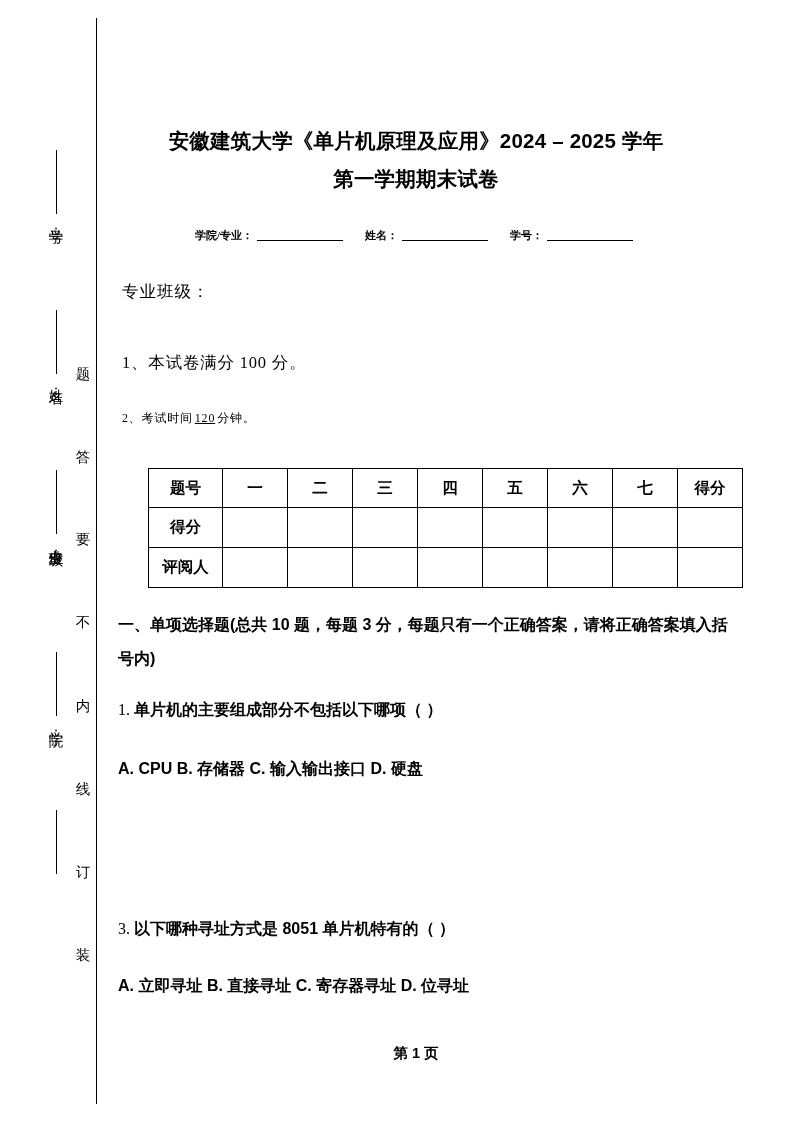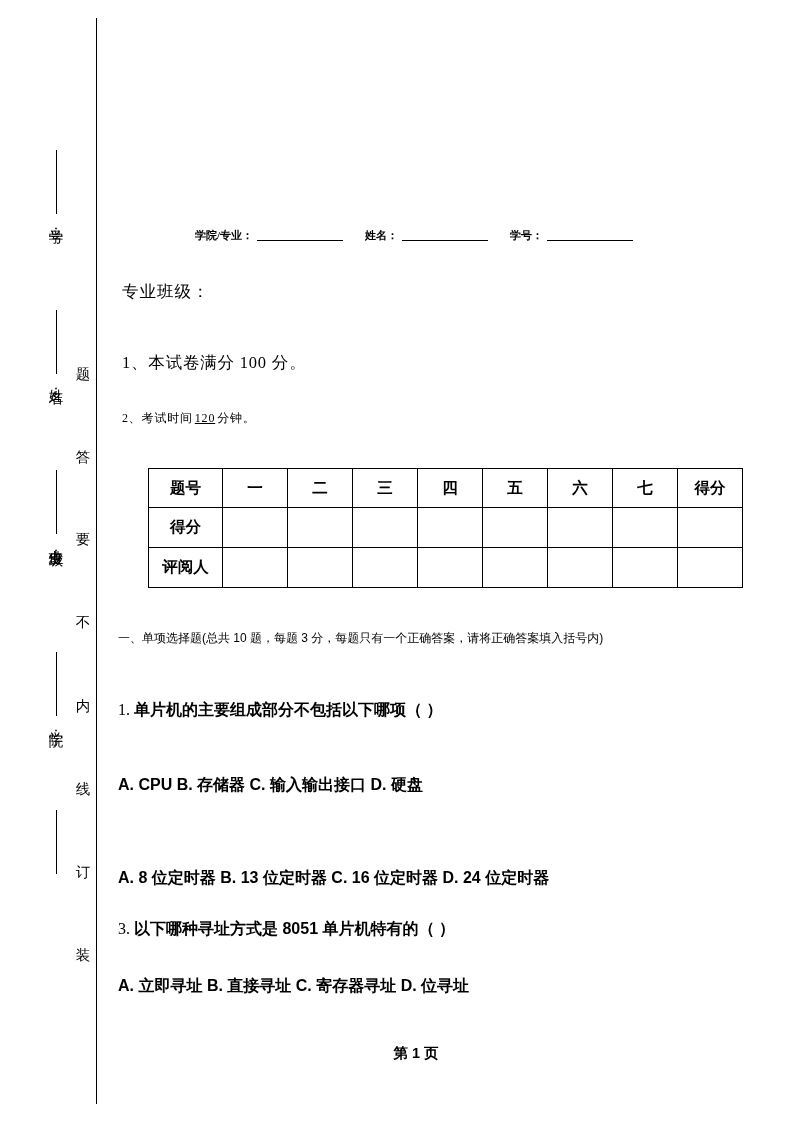--- a/index.html
+++ b/index.html
@@ -171,23 +171,23 @@
   .score-table tr { height: 40px; }
   .score-table tr.row-head { height: 39px; }
 
   
   .sec-head {
     position: absolute;
     left: 8px;
     top: 608px;
     width: 615px;
     font-family: "Liberation Sans", "DejaVu Sans", sans-serif;
-    font-weight: normal;
-    font-size: 12px;
-    line-height: 60px;
+    font-weight: bold;
+    font-size: 16px;
+    line-height: 34px;
   }
 
   .q {
     position: absolute;
     left: 8px;
     width: 640px;
     font-size: 16px;
     white-space: nowrap;
   }
   .q-stem {
@@ -197,21 +197,21 @@
   .q-num {
     font-family: "Liberation Serif", "DejaVu Serif", serif;
     font-weight: normal;
   }
   .q-opts {
     font-family: "Liberation Sans", "DejaVu Sans", sans-serif;
     font-weight: bold;
   }
 
   .q1s { top: 700px; }
-  .q1o { top: 759px; margin-top: 16px; }
+  .q1o { top: 759px; }
   .q2s { top: 811px; }
   .q2o { top: 868px; }
   .q3s { top: 919px; }
   .q3o { top: 976px; }
 
   .footer {
     position: absolute;
     left: 12px;
     top: 1044px;
     width: 588px;
@@ -247,20 +247,24 @@
     <div class="seal-char" style="top:249px;">不</div>
     <div class="seal-char" style="top:332px;">内</div>
     <div class="seal-char" style="top:415px;">线</div>
     <div class="seal-char" style="top:498px;">订</div>
     <div class="seal-char" style="top:581px;">装</div>
   </div>
 </div>
 
 <div class="sheet">
 
+  <div class="title">
+    <span>安徽建筑大学《单片机原理及应用》2024 – 2025  学年</span>
+    <span class="line2">第一学期期末试卷</span>
+  </div>
 
   <div class="idline">
     <span>学院/专业：</span><span class="blank"></span><span class="gap"></span><span>姓名：</span><span class="blank"></span><span class="gap"></span><span>学号：</span><span class="blank"></span>
   </div>
 
   <div class="notice-head">专业班级：</div>
   <div class="notice-1">1、本试卷满分 100 分。</div>
   <div class="notice-2">
     <span>2、考试时间</span><span class="uline">120</span><span>分钟。</span>
   </div>
@@ -306,21 +310,20 @@
   <div class="sec-head">
     <span>一、</span><span>单项选择题(总共 10 题，每题 3 分，每题只有一个正确答案，请将正确答案填入括号内)</span>
   </div>
 
   <div class="q q1s">
     <span class="q-num">1.</span>
     <span class="q-stem">单片机的主要组成部分不包括以下哪项（  ）</span>
   </div>
   <div class="q q1o q-opts">A. CPU   B. 存储器   C. 输入输出接口   D. 硬盘</div>
 
-  <div class="q q2o q-opts">A. 8 位定时器   B. 13 位定时器   C. 16 位定时器   D. 24 位定时器</div>
 
   <div class="q q3s">
     <span class="q-num">3.</span>
     <span class="q-stem">以下哪种寻址方式是 8051 单片机特有的（  ）</span>
   </div>
   <div class="q q3o q-opts">A. 立即寻址   B. 直接寻址   C. 寄存器寻址   D. 位寻址</div>
 
   <div class="footer">第 1 页</div>
 </div>
 

